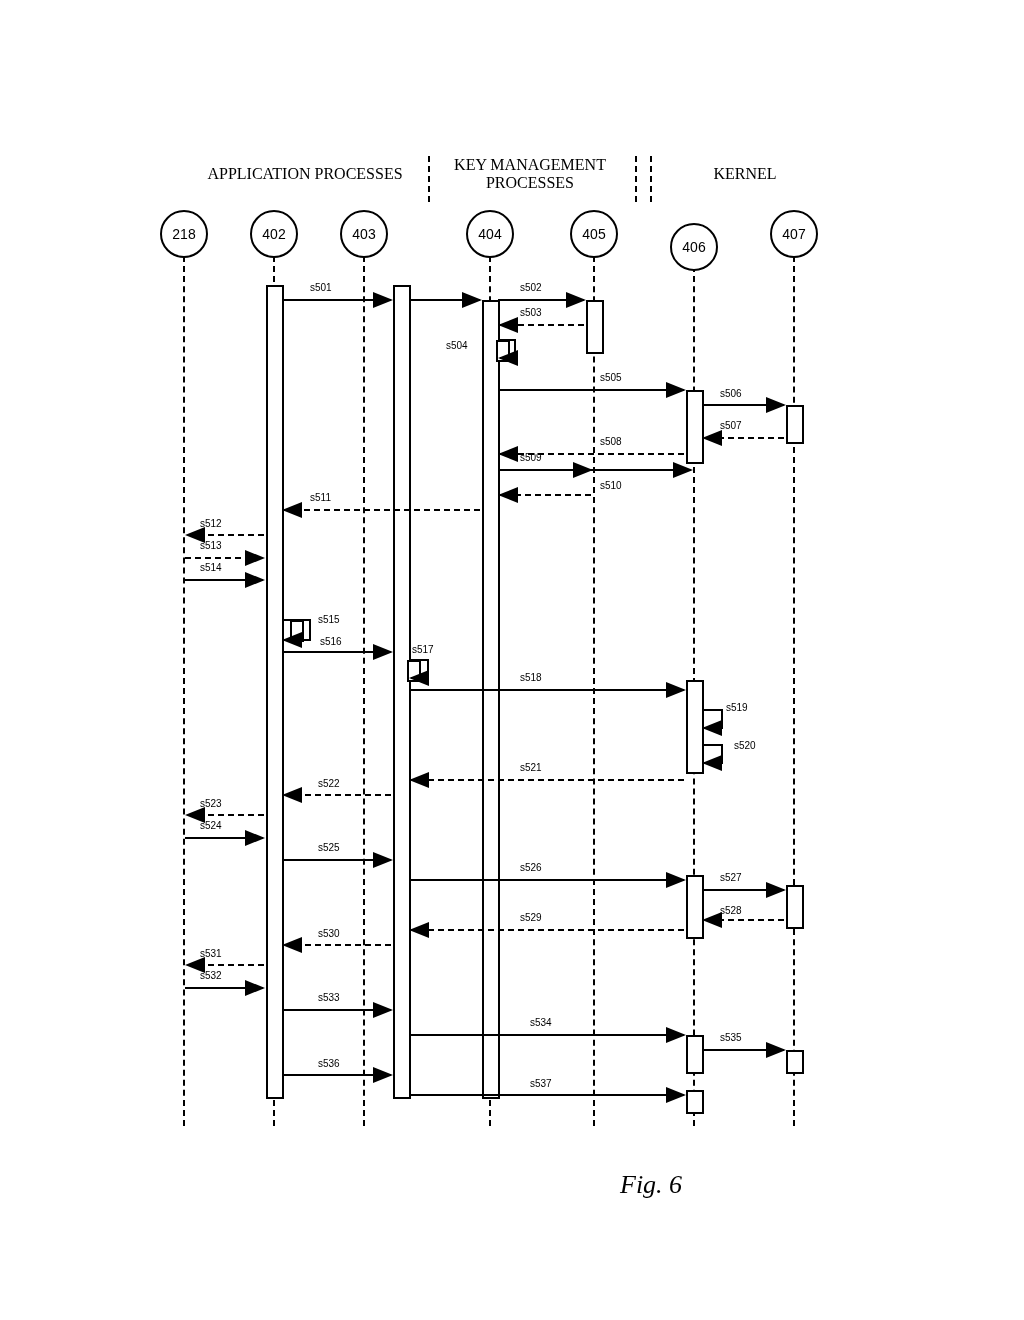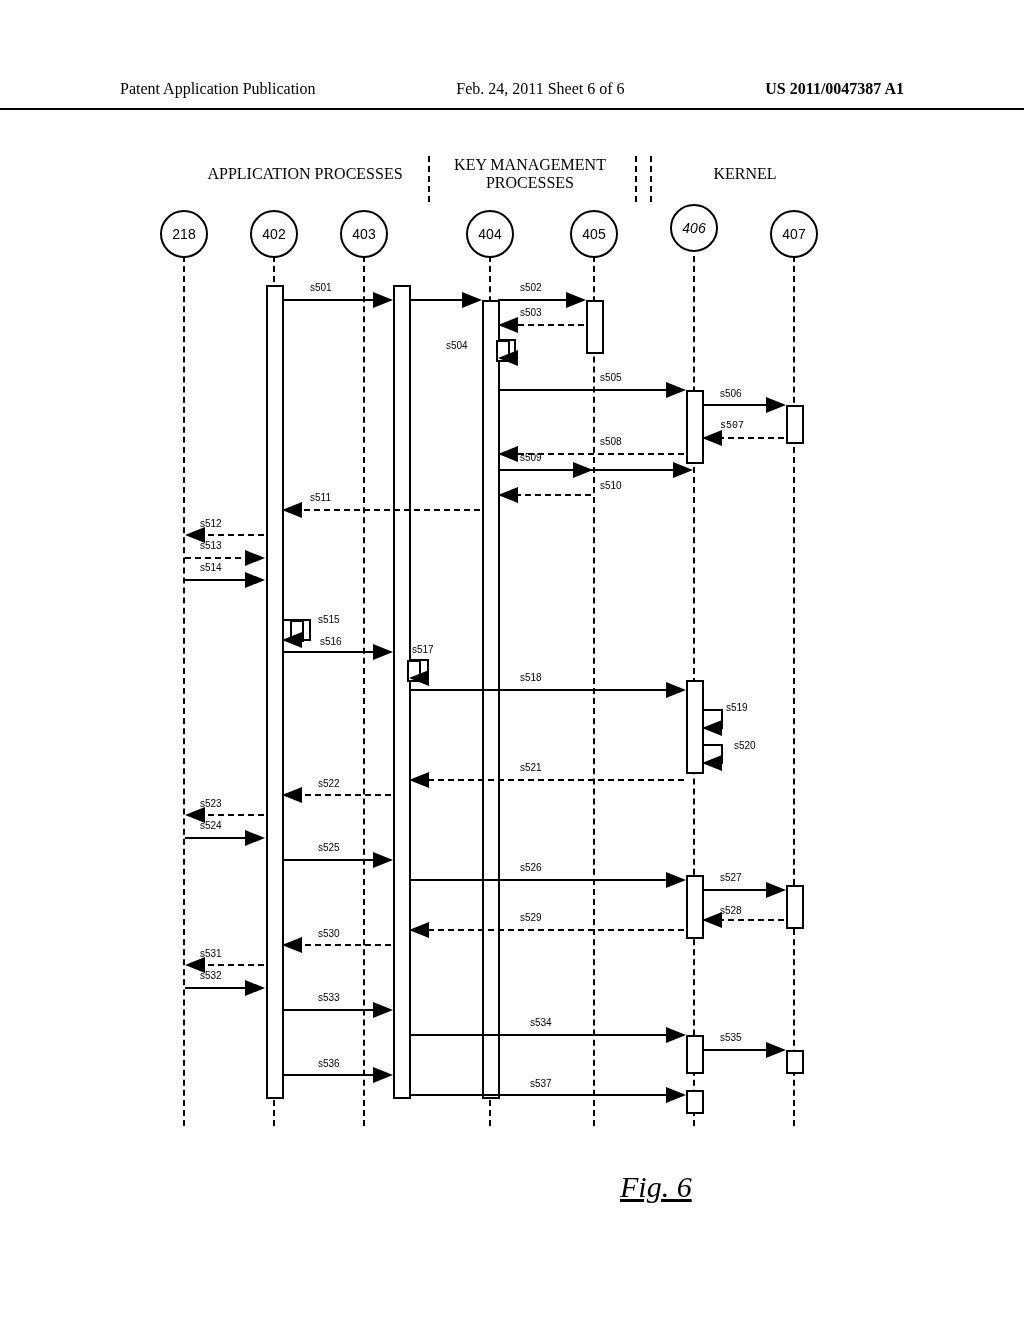--- a/index.html
+++ b/index.html
@@ -74,61 +74,53 @@
     font-size: 10px;
     text-align: right;
     z-index: 4;
     background: transparent;
     white-space: nowrap;
   }
   .figure-caption {
     position: absolute;
     font-family: "Times New Roman", serif;
     font-style: italic;
-    font-size: 30px;
-    text-decoration: underline;
+    font-size: 26px;
   }
   svg.arrows {
     position: absolute;
     top: 0;
     left: 0;
     z-index: 3;
     overflow: visible;
   }
 </style>
 </head>
 <body>
 
 <div class="page">
 
-  <div class="header">
-    <div class="header-row">
-      <span class="header-left">Patent Application Publication</span>
-      <span class="header-center">Feb. 24, 2011  Sheet 6 of 6</span>
-      <span class="header-right">US 2011/0047387 A1</span>
-    </div>
-  </div>
 
   <div>
     <div class="section-label" style="left:195px; top:165px; width:220px;">APPLICATION PROCESSES</div>
     <div class="section-label" style="left:430px; top:156px; width:200px; white-space:pre-line;">KEY MANAGEMENT
 PROCESSES</div>
     <div class="section-label" style="left:665px; top:165px; width:160px;">KERNEL</div>
   </div>
 
   <div class="section-divider" style="left:428px; top:156px; height:46px;"></div>
   <div class="section-divider" style="left:635px; top:156px; height:46px;"></div>
   <div class="section-divider" style="left:650px; top:156px; height:46px;"></div>
 
   <div class="lifeline-head" style="left:160px; top:210px;">218</div>
   <div class="lifeline-head" style="left:250px; top:210px;">402</div>
   <div class="lifeline-head" style="left:340px; top:210px;">403</div>
   <div class="lifeline-head" style="left:466px; top:210px;">404</div>
   <div class="lifeline-head" style="left:570px; top:210px;">405</div>
-  <div class="lifeline-head" style="left:670px; top:204px;font-style:italic;">406</div>
+  <div class="lifeline-head" style="left:670px; top:223px;">406</div>
   <div class="lifeline-head" style="left:770px; top:210px;">407</div>
 
   <div class="lifeline-line" style="left:183px; top:256px; height:870px;"></div>
   <div class="lifeline-line" style="left:273px; top:256px; height:870px;"></div>
   <div class="lifeline-line" style="left:363px; top:256px; height:870px;"></div>
   <div class="lifeline-line" style="left:489px; top:256px; height:870px;"></div>
   <div class="lifeline-line" style="left:593px; top:256px; height:870px;"></div>
   <div class="lifeline-line" style="left:693px; top:256px; height:870px;"></div>
   <div class="lifeline-line" style="left:793px; top:256px; height:870px;"></div>
 
@@ -234,21 +226,21 @@
 
     <line x1="409" y1="1095" x2="684" y2="1095" stroke="#000" stroke-width="2" marker-end="url(#arr)"></line>
   </svg>
 
   <div class="msg-label" style="left:310px; top:282px;">s501</div>
   <div class="msg-label" style="left:520px; top:282px;">s502</div>
   <div class="msg-label" style="left:520px; top:307px;">s503</div>
   <div class="msg-label" style="left:446px; top:340px;">s504</div>
   <div class="msg-label" style="left:600px; top:372px;">s505</div>
   <div class="msg-label" style="left:720px; top:388px;">s506</div>
-  <div class="msg-label" style="left:720px; top:420px;font-family:Liberation Mono, monospace;">s507</div>
+  <div class="msg-label" style="left:720px; top:420px;">s507</div>
   <div class="msg-label" style="left:600px; top:436px;">s508</div>
   <div class="msg-label" style="left:520px; top:452px;">s509</div>
   <div class="msg-label" style="left:600px; top:480px;">s510</div>
   <div class="msg-label" style="left:310px; top:492px;">s511</div>
   <div class="msg-label" style="left:200px; top:518px;">s512</div>
   <div class="msg-label" style="left:200px; top:540px;">s513</div>
   <div class="msg-label" style="left:200px; top:562px;">s514</div>
   <div class="msg-label" style="left:318px; top:614px;">s515</div>
   <div class="msg-label" style="left:320px; top:636px;">s516</div>
   <div class="msg-label" style="left:412px; top:644px;">s517</div>

